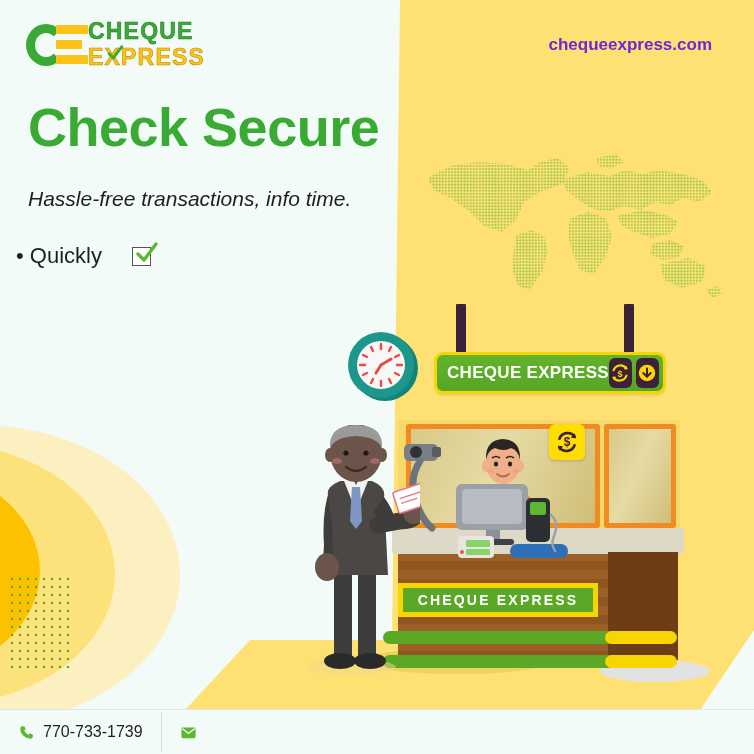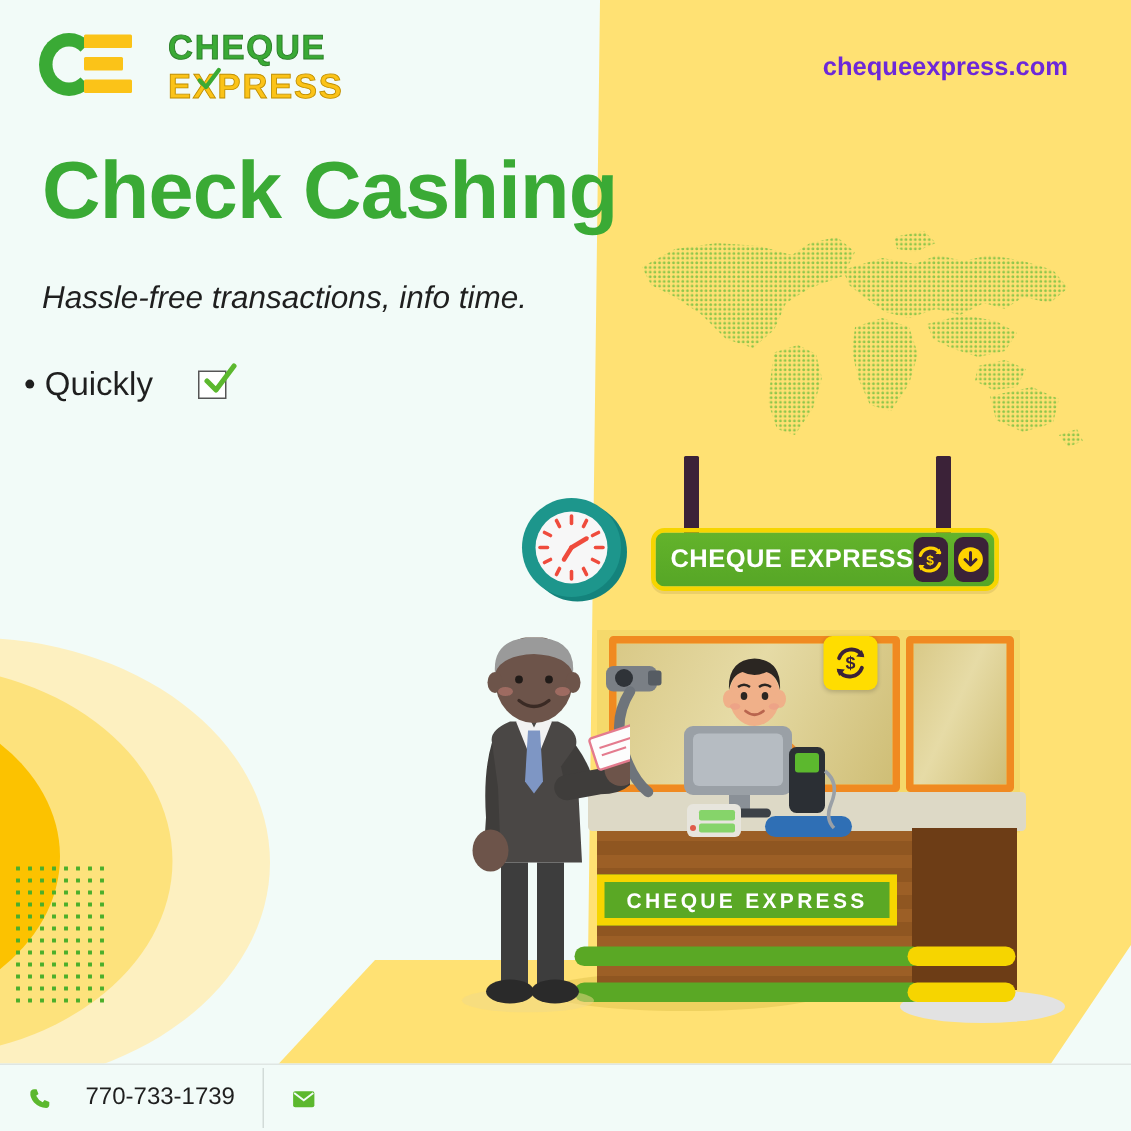--- a/index.html
+++ b/index.html
@@ -40,21 +40,21 @@
     z-index:3;
   }
   .world-map{
     position:absolute;left:420px;top:140px;width:320px;height:160px;
     z-index:2;opacity:.85;
   }
 
   
   .logo{
     position:absolute;left:26px;top:20px;
-    display:flex;gap:24px;z-index:20;
+    display:flex;align-items:center;gap:0;z-index:20;
   }
   .logo-mark{position:relative;width:62px;height:46px;}
   .logo-c{
     position:absolute;left:0;top:2px;width:40px;height:42px;
     border:9px solid #3aaa35;border-radius:50%;
     border-right-color:transparent;box-sizing:border-box;
   }
   .logo-e-bar{position:absolute;left:30px;background:#fbc318;border-radius:1px;}
   .bar-a{top:3px;width:32px;height:9px;}
   .bar-b{top:18px;width:26px;height:9px;}
@@ -191,21 +191,21 @@
   .customer{position:absolute;left:300px;top:425px;width:120px;height:250px;z-index:18;}
   
   .gear{position:absolute;left:398px;top:440px;width:200px;height:120px;z-index:15;}
 
   
   .footer{
     position:absolute;left:0;bottom:0;width:754px;height:44px;
     background:#f2fbf8;border-top:1px solid #dfe6e3;
     display:flex;align-items:center;z-index:30;
   }
-  .f-item{display:flex;align-items:center;gap:22px;padding:0 18px;height:26px;}
+  .f-item{display:flex;align-items:center;gap:8px;padding:0 18px;height:26px;}
   .f-divider{width:1px;height:40px;background:#d2dbd8;}
   .f-text{font-size:16px;color:#1f1f1f;}
 </style>
 </head>
 <body>
 
 <div id="poster">
 
   <div class="yellow-panel"></div>
   <div class="arc arc1"></div>
@@ -248,21 +248,21 @@
         <span>EXPRESS</span>
         <svg class="logo-check" viewBox="0 0 24 24">
           <path d="M3 13 L9 19 L21 3" stroke="#3aaa35" stroke-width="4" fill="none" stroke-linecap="round" stroke-linejoin="round"></path>
         </svg>
       </div>
     </div>
   </div>
 
   <div class="website">chequeexpress.com</div>
 
-  <div class="headline">Check Cashing</div>
+  <div class="headline">Check Secure</div>
   <div class="subhead">Hassle-free transactions, info time.</div>
 
   <div class="features">
     <div class="feature-row">
       <div class="feature-label">• Quickly</div>
       <div class="cb">
         <div class="cb-box"></div>
         <svg class="cb-tick" viewBox="0 0 24 24">
           <path d="M4 13 L10 19 L22 3" stroke="#5cb82e" stroke-width="3.4" fill="none" stroke-linecap="round" stroke-linejoin="round"></path>
         </svg>

